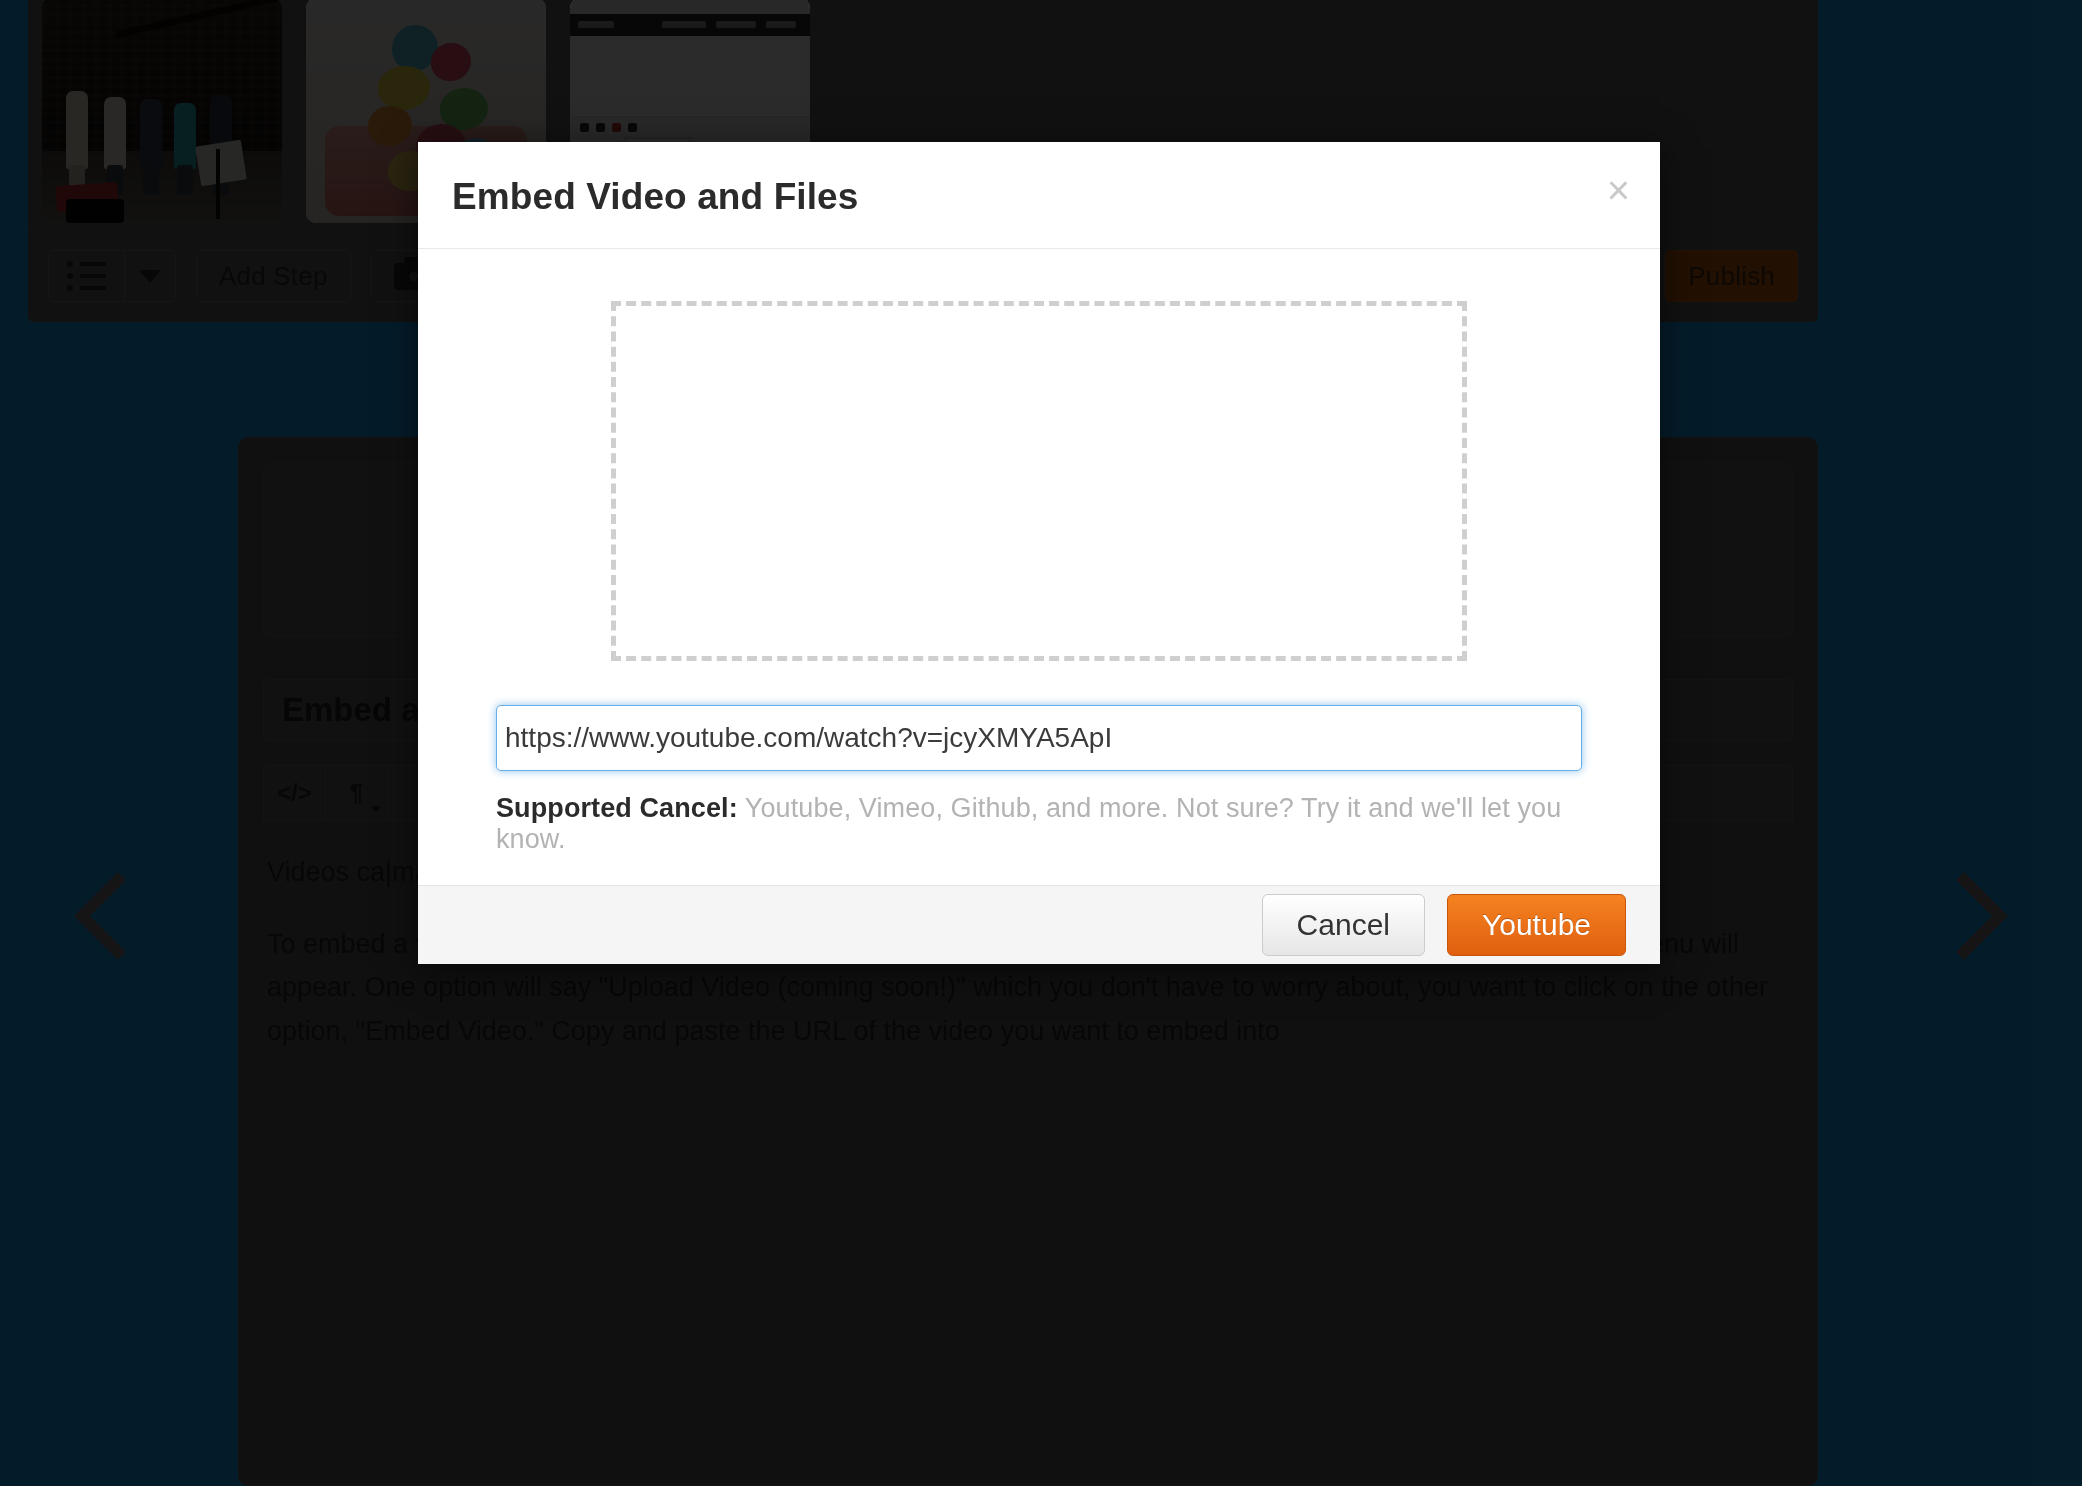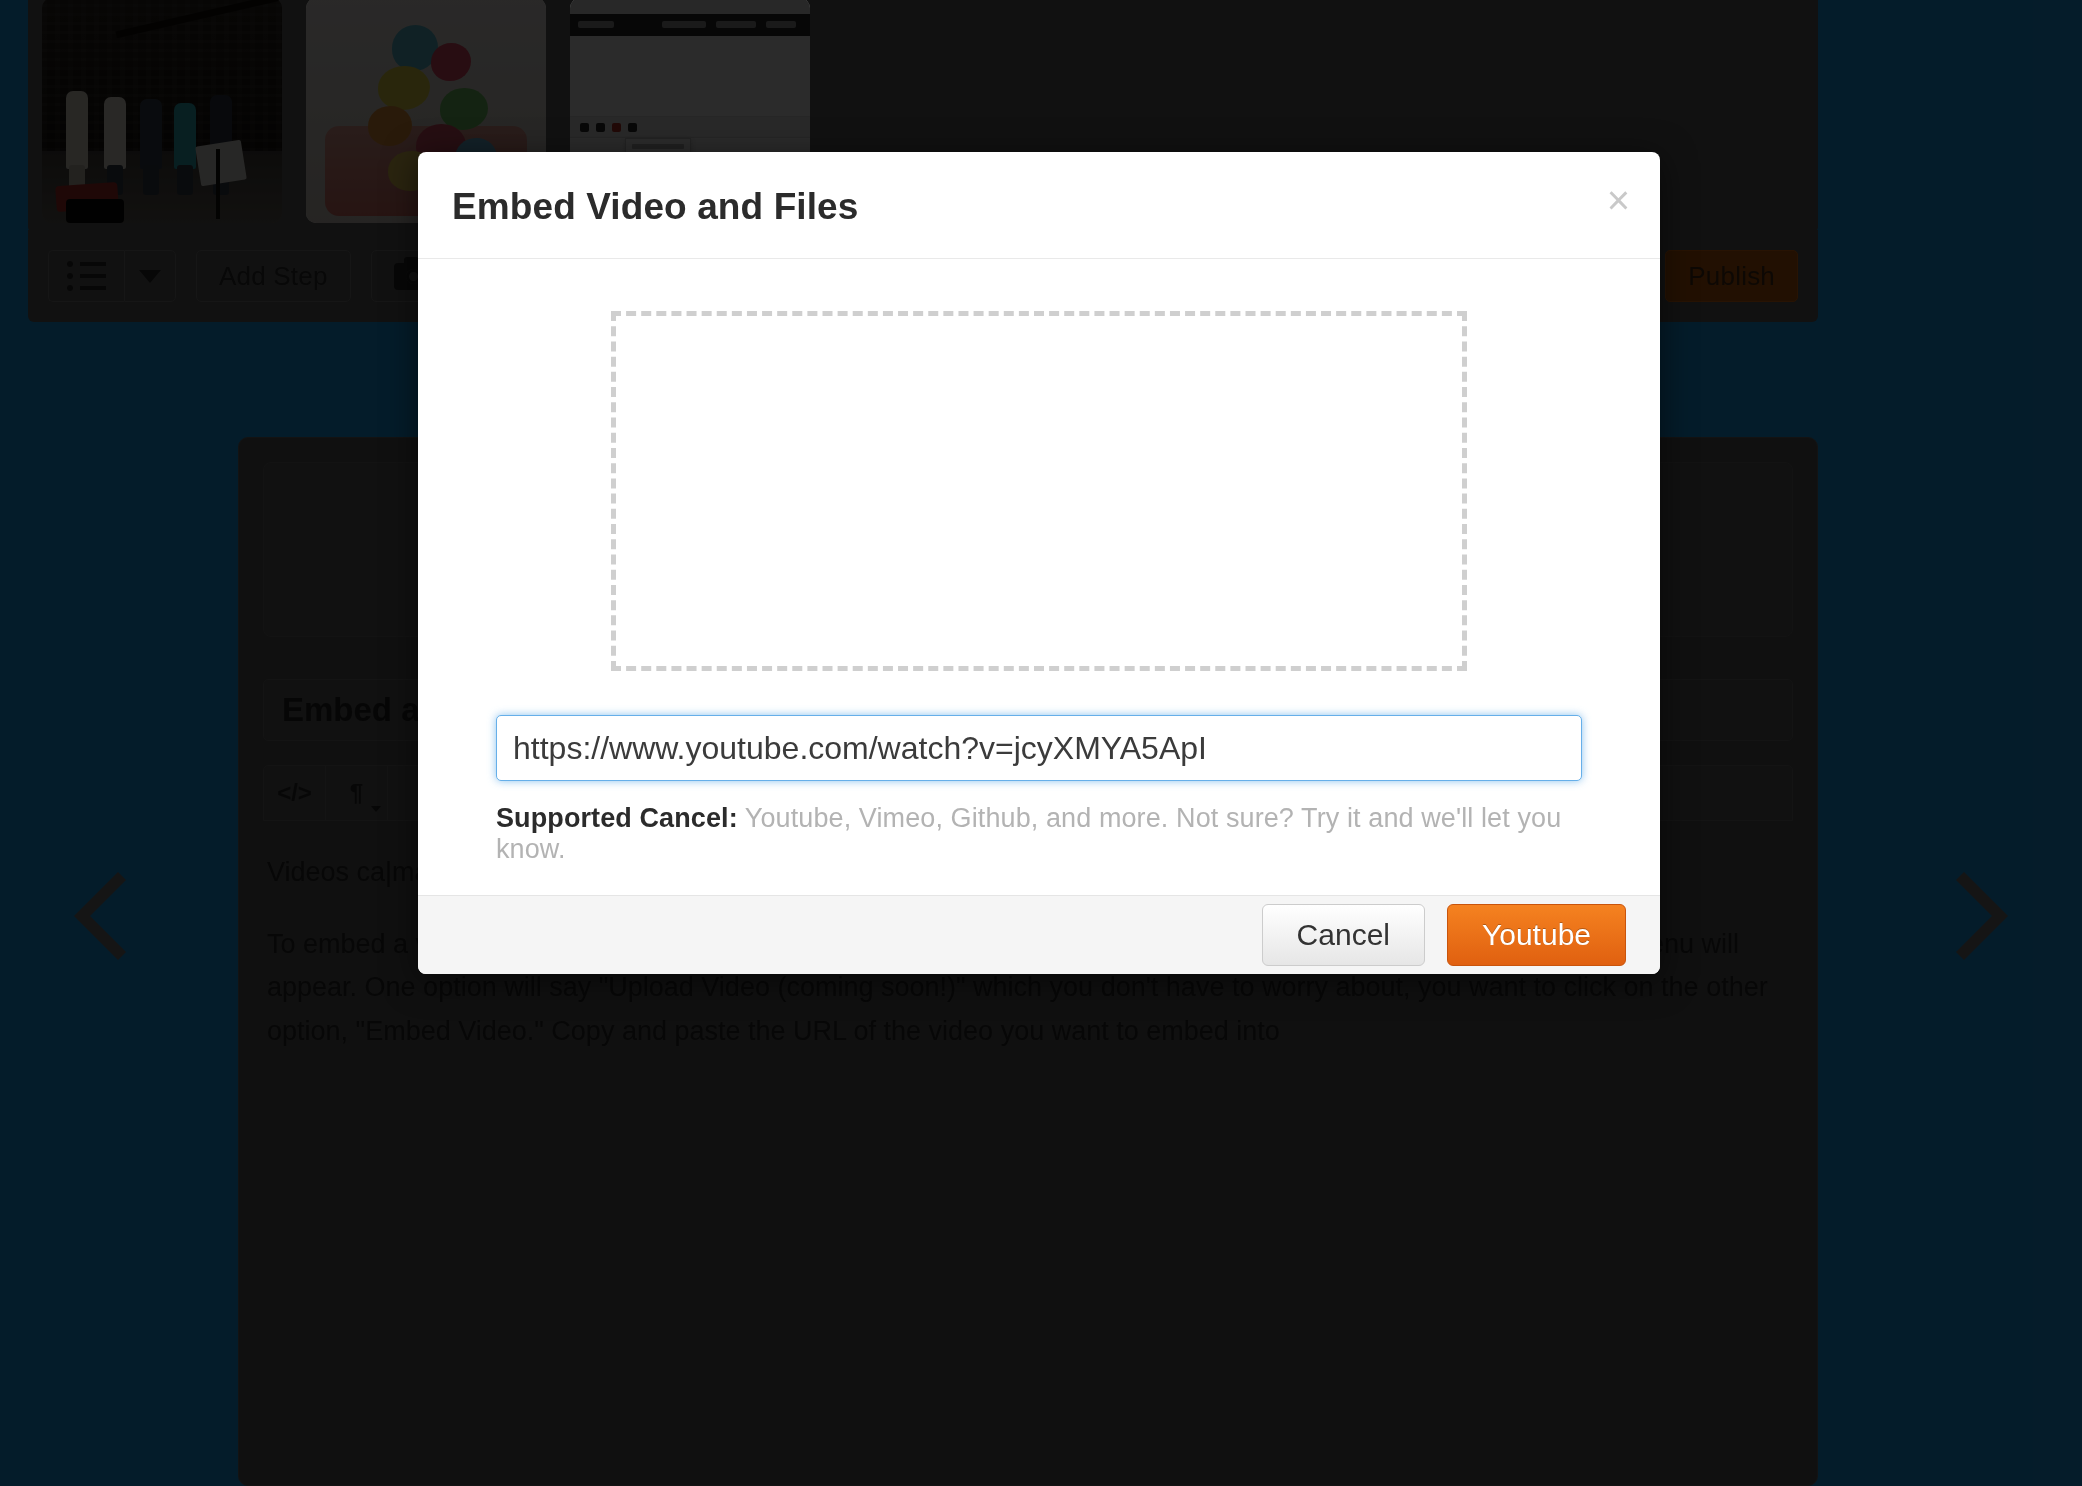--- a/index.html
+++ b/index.html
@@ -283,24 +283,23 @@
   }
 
   
   .modal {
     position: absolute;
     left: 418px;
     top: 142px;
     width: 1242px;
     z-index: 100;
     background: #ffffff;
-    border-radius: 8px;
+    border-radius: 0;
     box-shadow: 0 6px 34px rgba(0, 0, 0, 0.55);
     overflow: hidden;
-    margin-top: 10px;
   }
   .modal-header {
     position: relative;
     padding: 34px 34px 30px 34px;
     border-bottom: 1px solid #e9e9e9;
   }
   .modal-title {
     font-size: 37px;
     font-weight: bold;
     color: #2b2b2b;
@@ -324,22 +323,22 @@
   }
   .dropzone {
     height: 360px;
     border: 5px dashed #cfcfcf;
     margin: 16px 115px 44px 115px;
   }
   .url-input {
     display: block;
     width: 100%;
     height: 66px;
-    padding: 0 16px;
-    font-size: 32px;
+    padding: 0 8px;
+    font-size: 28px;
     color: #3b3b3b;
     font-family: "Liberation Sans", sans-serif;
     border: 1px solid #66afe9;
     border-radius: 5px;
     outline: none;
     box-shadow: 0 0 9px rgba(102, 175, 233, .75);
     background: #fff;
   }
   .supported {
     margin-top: 22px;

